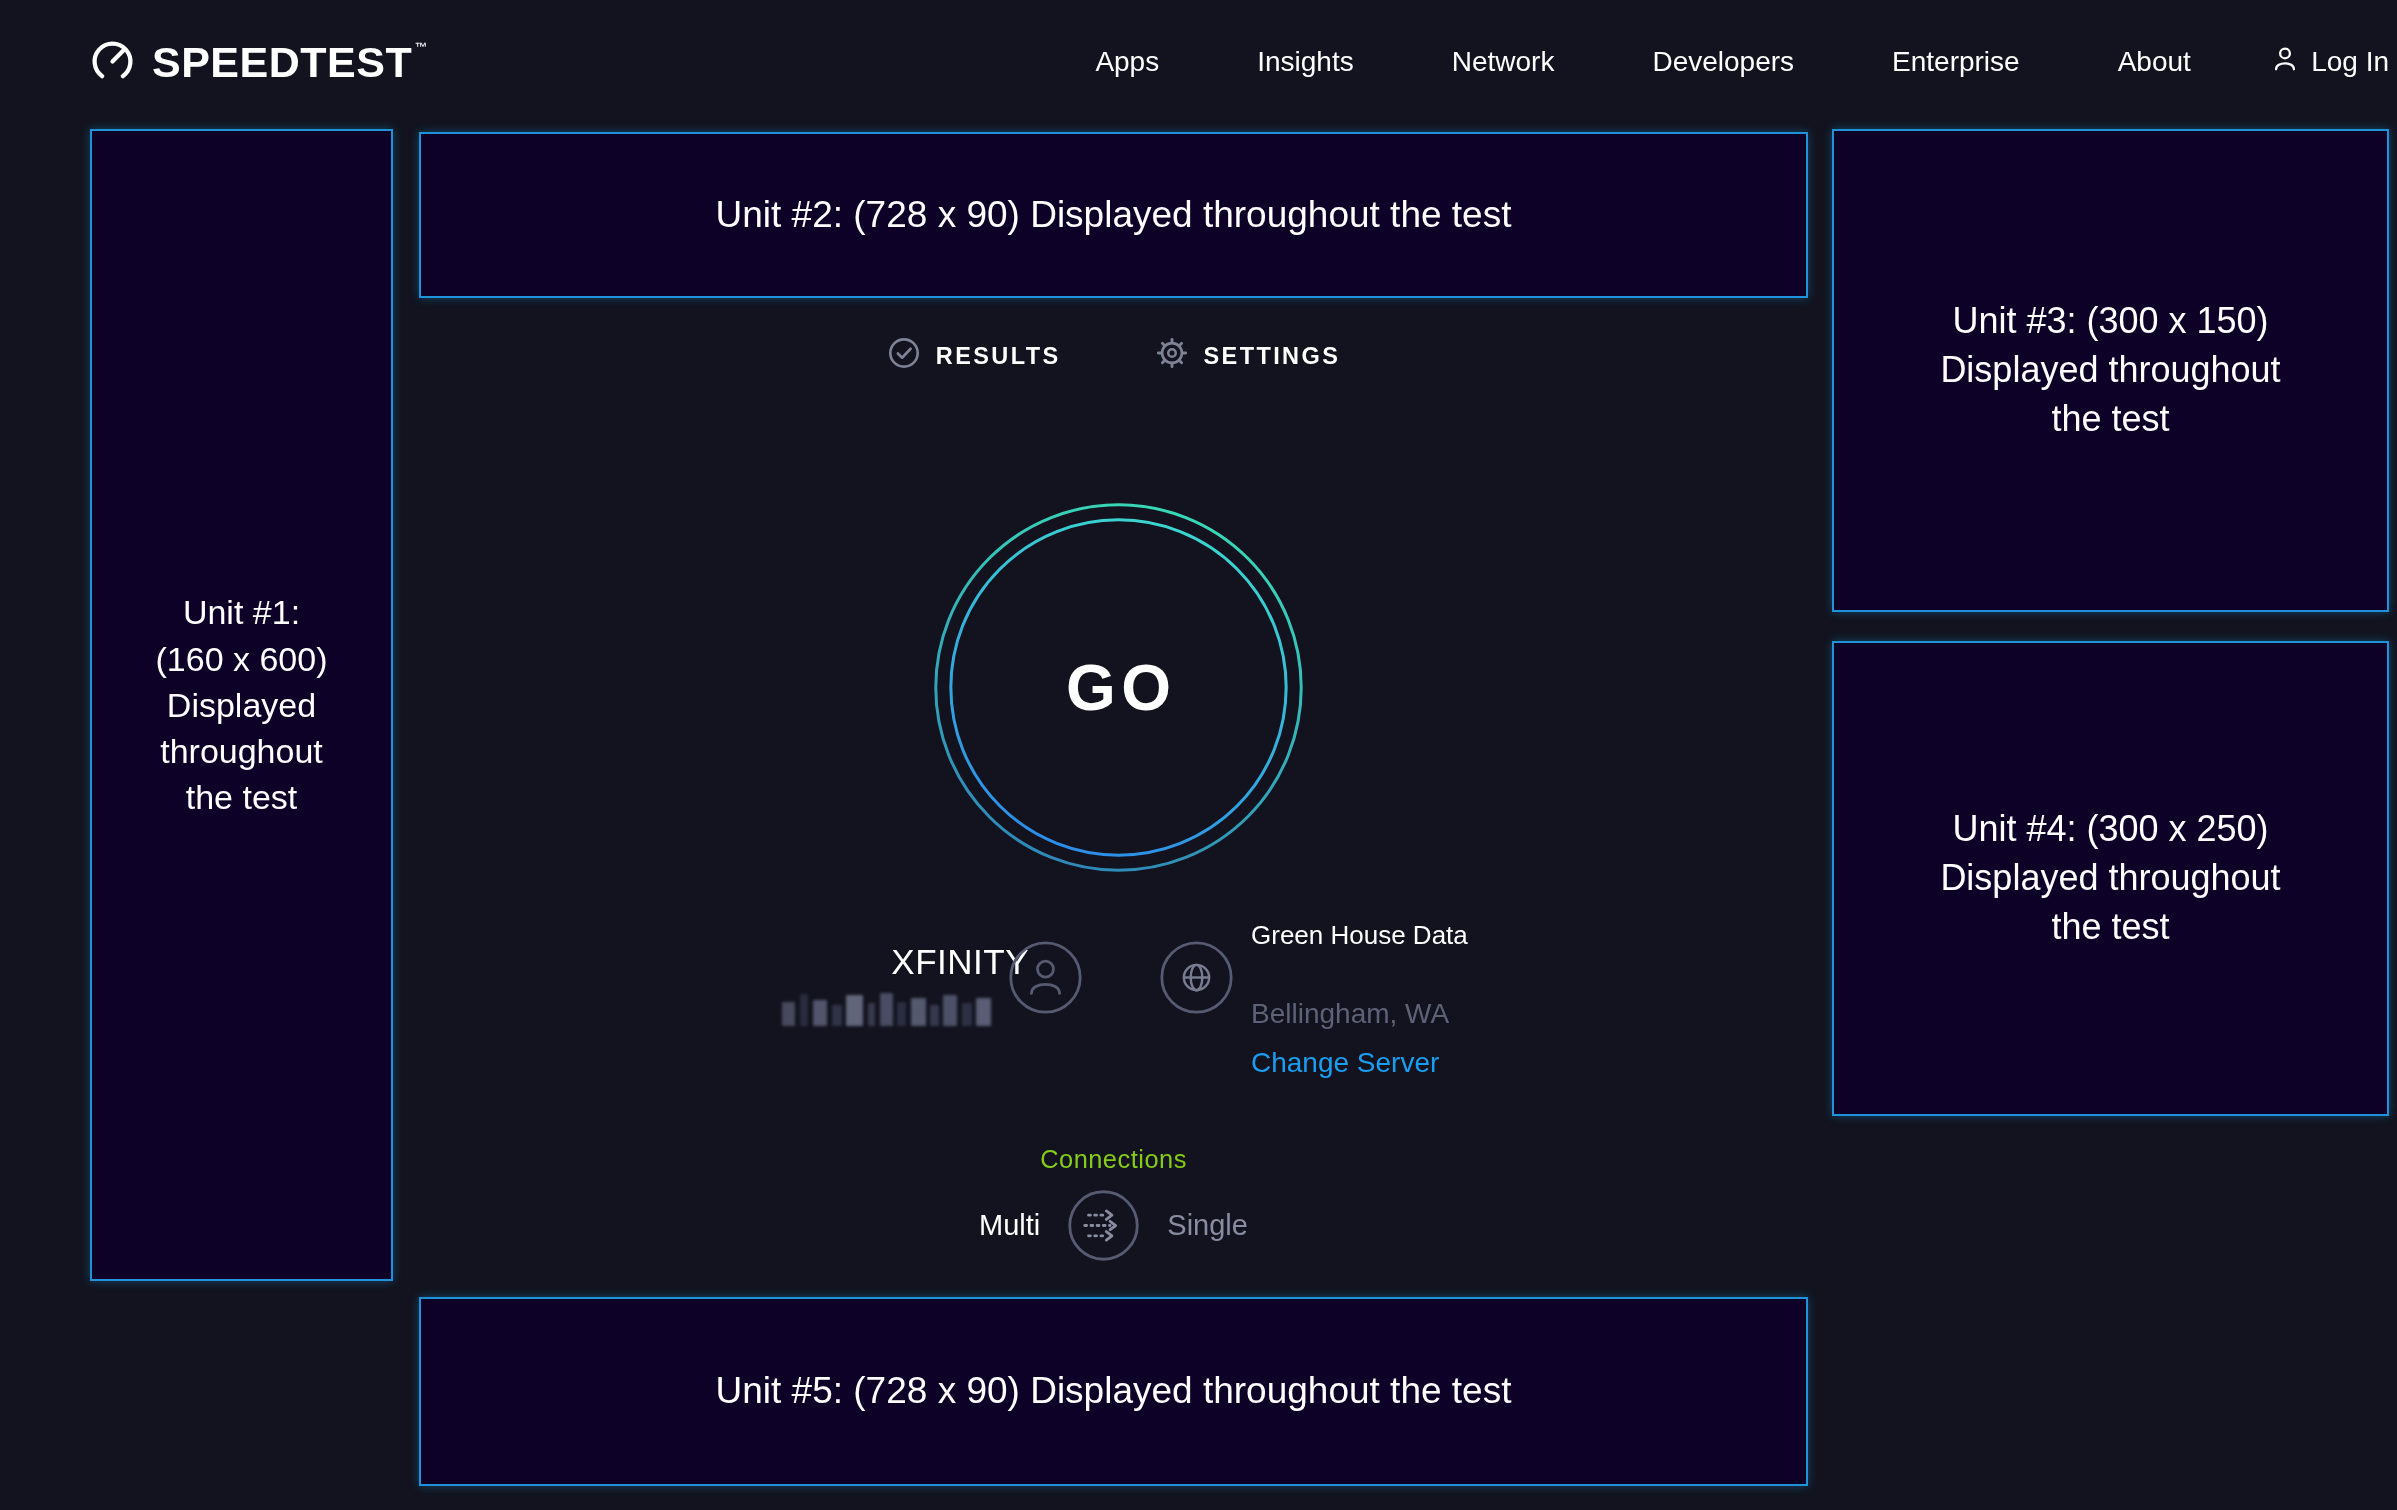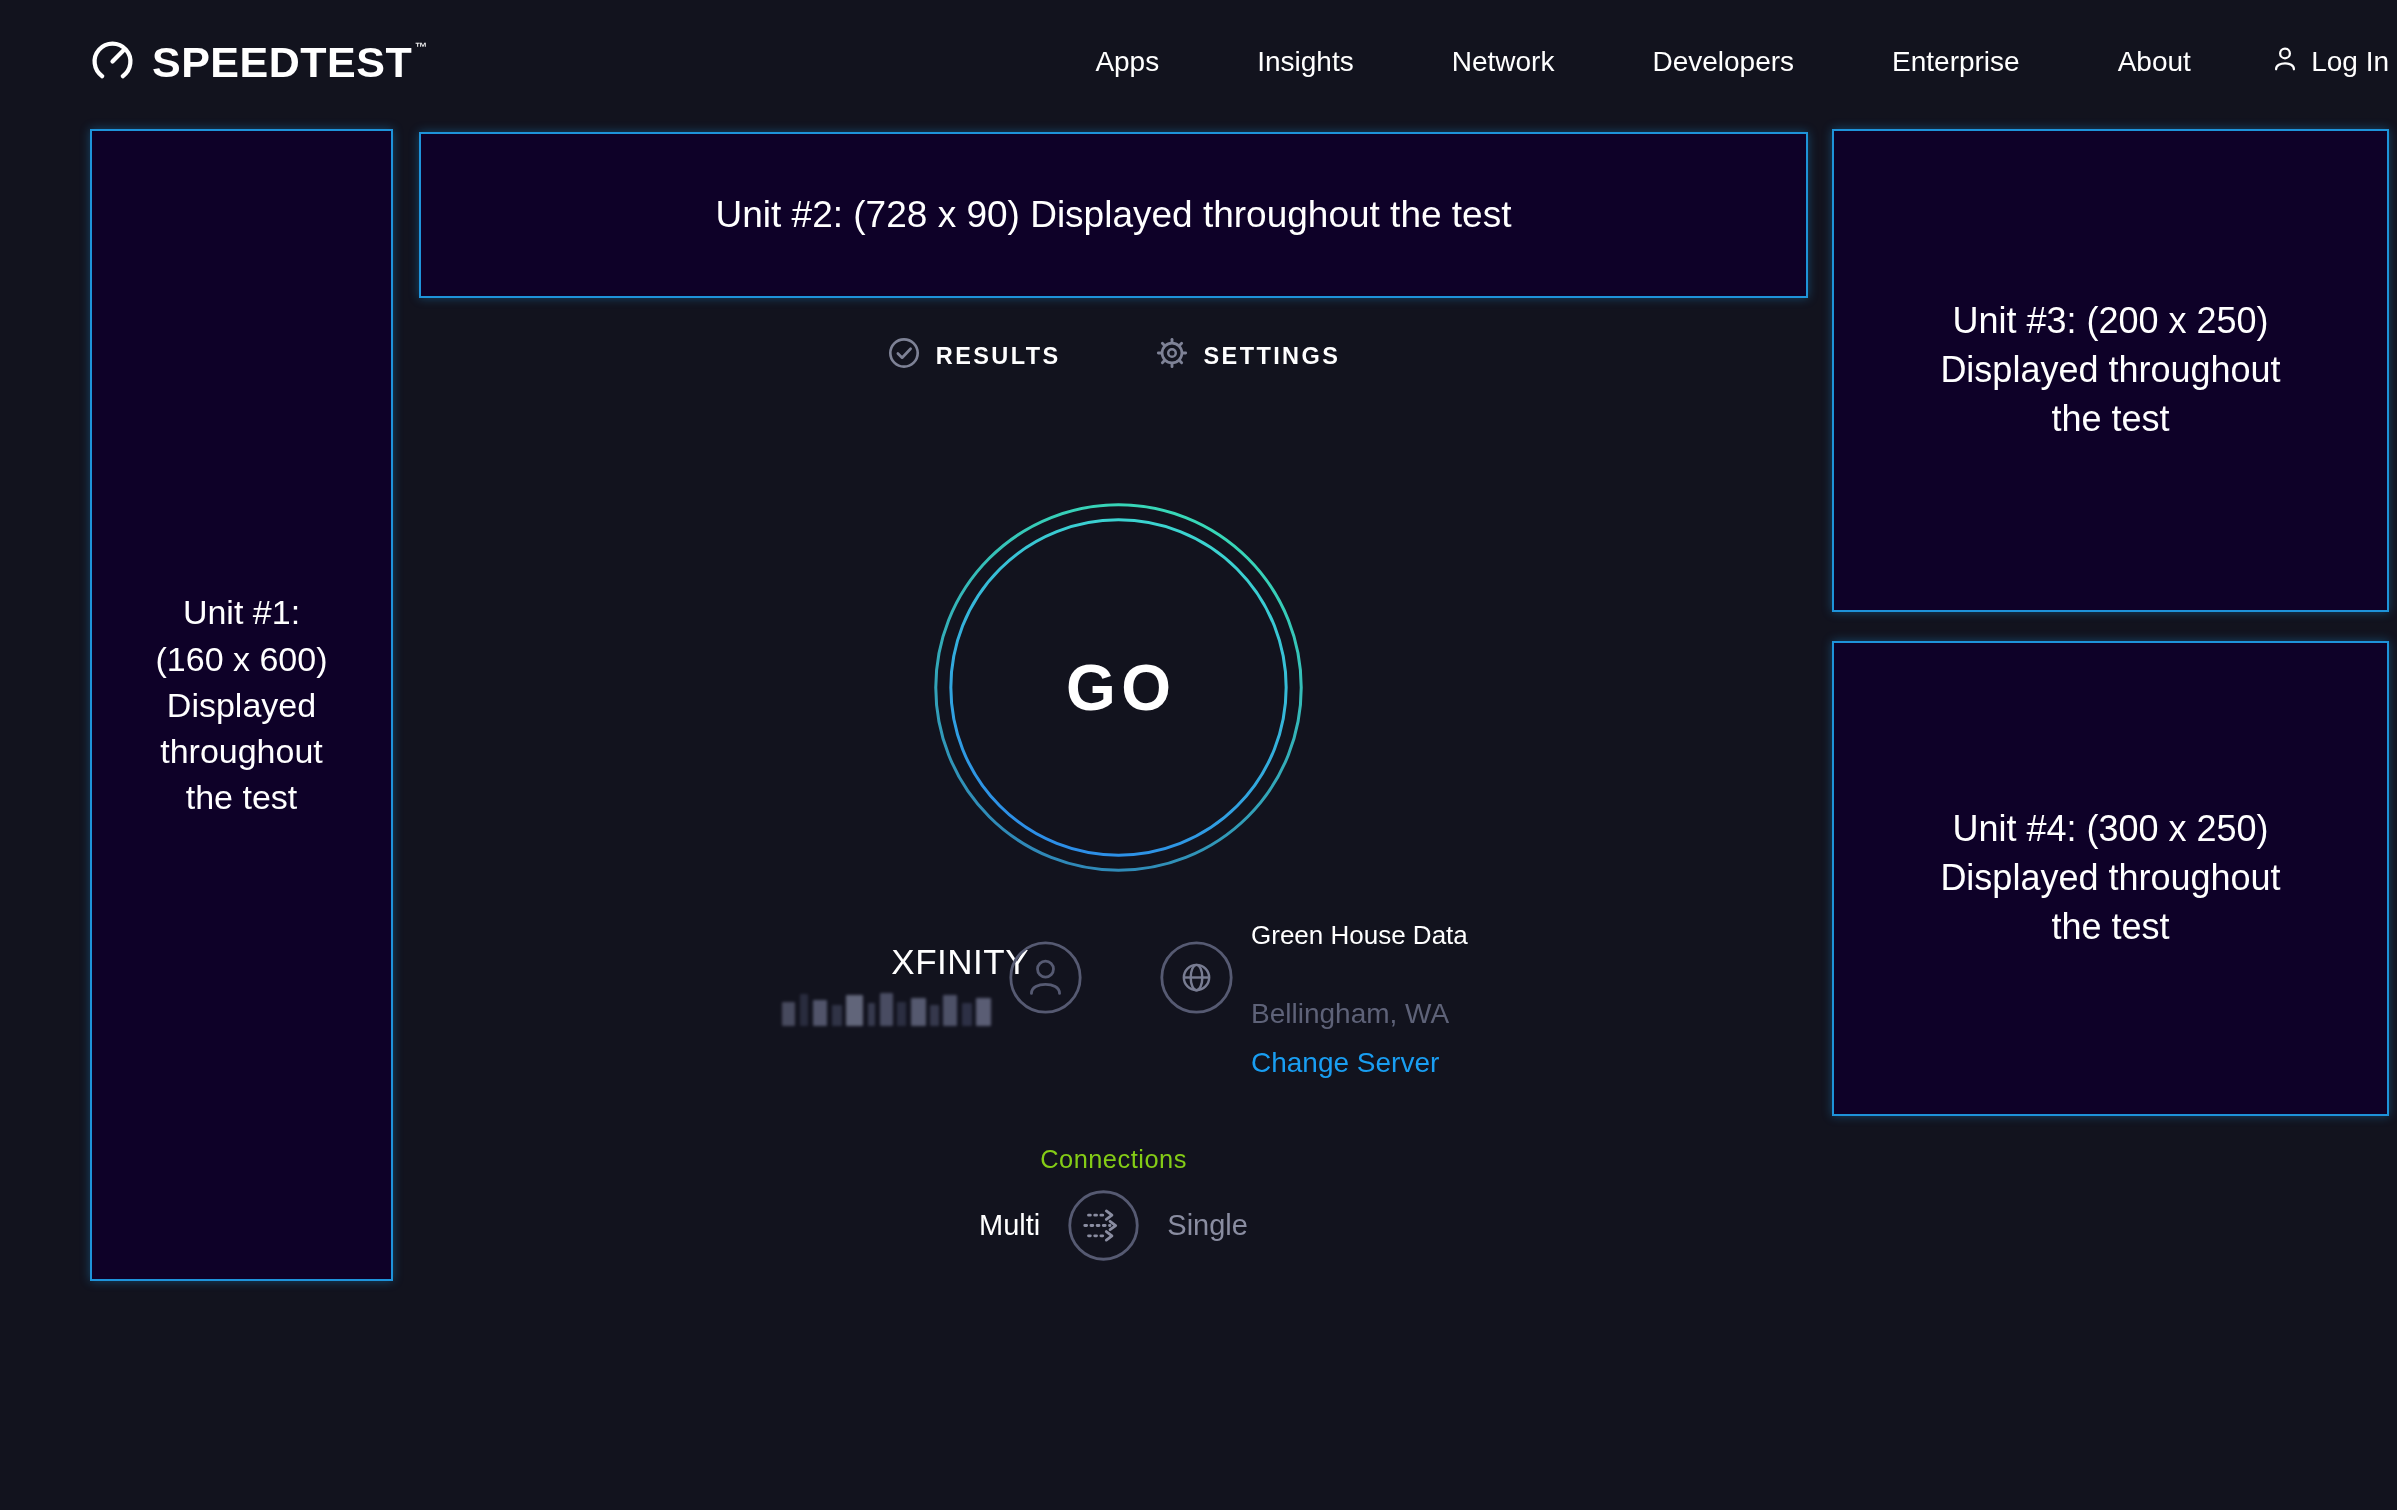--- a/index.html
+++ b/index.html
@@ -103,26 +103,27 @@
       <span>Log In</span>
     </div>
   </header>
 
   <div class="ad ad-1">Unit #1:
 (160 x 600)
 Displayed
 throughout
 the test</div>
   <div class="ad ad-2">Unit #2: (728 x 90) Displayed throughout the test</div>
-  <div class="ad ad-3">Unit #3: (200 x 250)
+  <div class="ad ad-3">Unit #3: (300 x 150)
 Displayed throughout
 the test</div>
   <div class="ad ad-4">Unit #4: (300 x 250)
 Displayed throughout
 the test</div>
+  <div class="ad ad-5">Unit #5: (728 x 90) Displayed throughout the test</div>
 
   <div class="tabs">
     <div class="tab">
       <span>
         <svg width="34" height="34" viewBox="0 0 36 36" fill="none">
           <circle cx="18" cy="18" r="14.5" stroke="#7e8296" stroke-width="2.8"></circle>
           <path d="M11.5 18.5 L16 23 L25 13.5" stroke="#7e8296" stroke-width="2.8" stroke-linecap="round" stroke-linejoin="round"></path>
         </svg>
       </span>
       <span>RESULTS</span>

